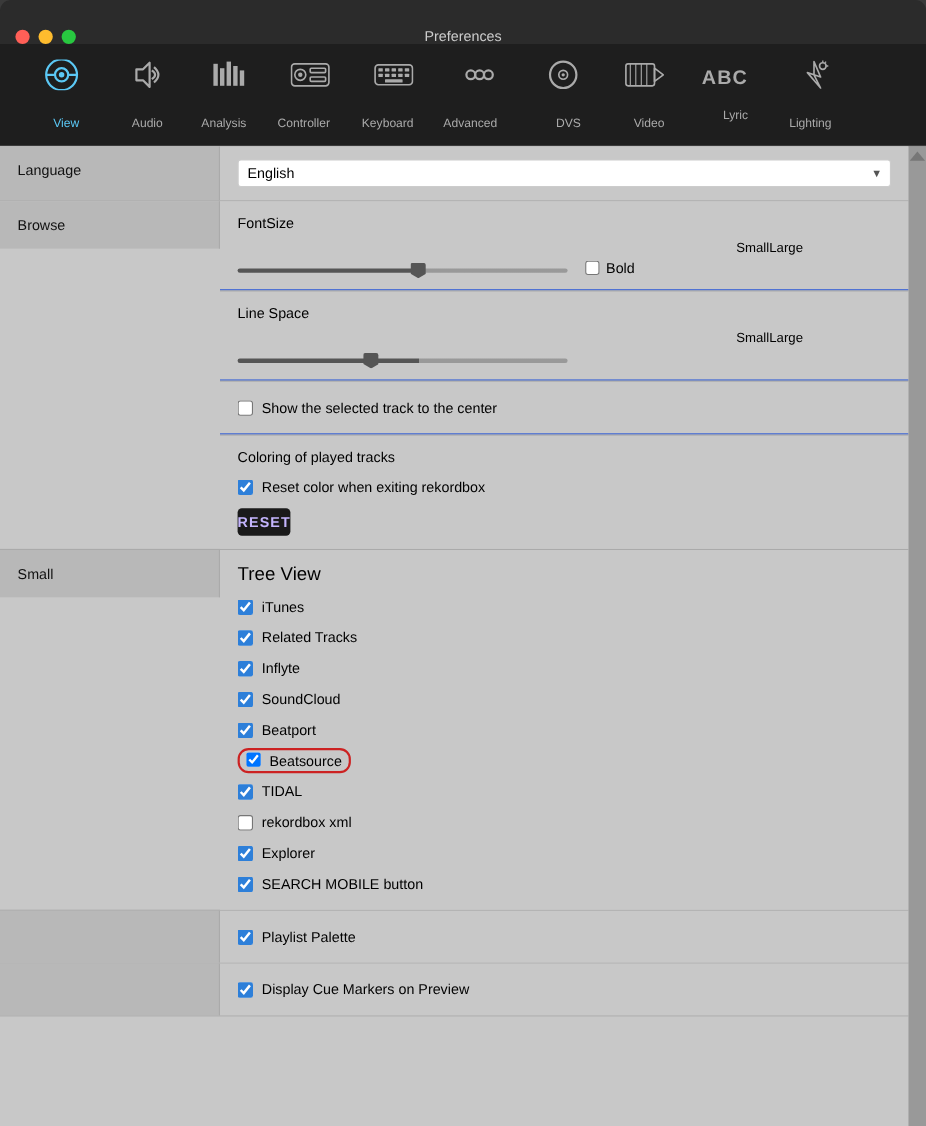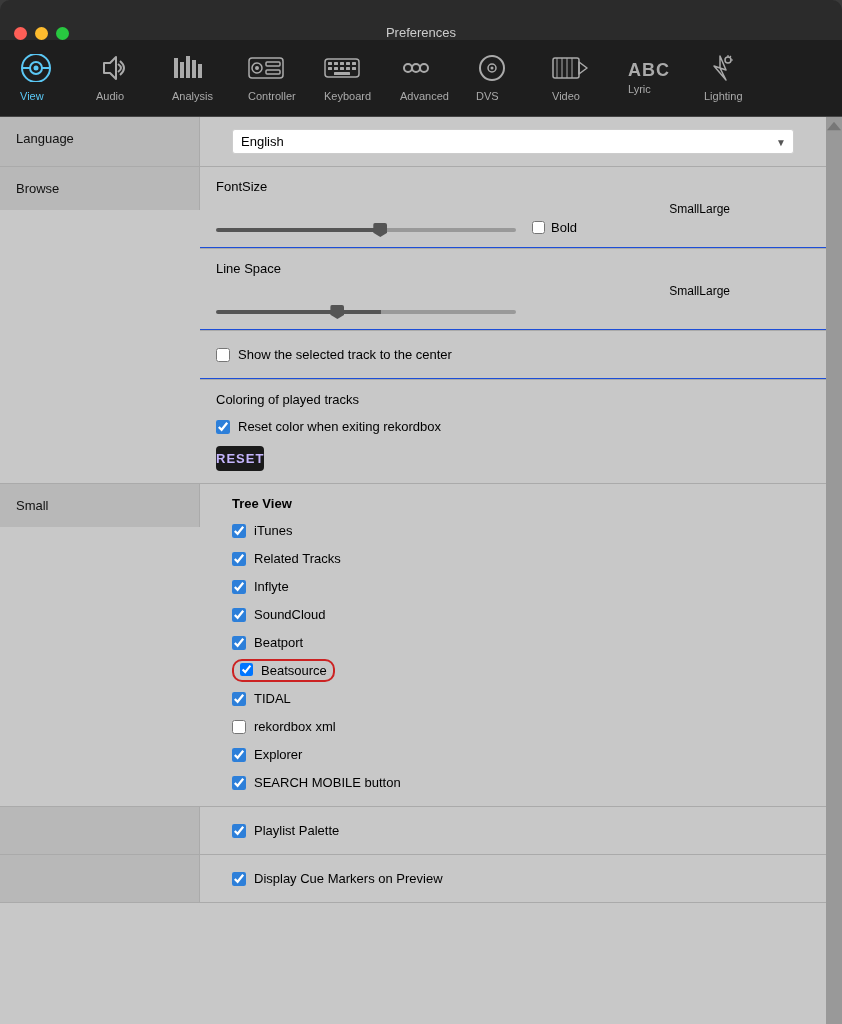--- a/index.html
+++ b/index.html
@@ -48,22 +48,22 @@
       background: #1e1e1e;
       display: flex;
       align-items: center;
       padding: 8px 10px;
       gap: 4px;
       border-bottom: 1px solid #444;
     }
     .toolbar-item {
       display: flex;
       flex-direction: column;
-      align-items: flex-start;
-      gap: 4px;
+      align-items: flex-end;
+      gap: 20px;
       padding: 6px 10px;
       cursor: pointer;
       border-radius: 6px;
       min-width: 72px;
       color: #aaa;
     }
     .toolbar-item.active { color: #5bc8f5; }
     .toolbar-icon {
       font-size: 26px;
       line-height: 1;
@@ -114,21 +114,21 @@
       padding: 14px 16px;
       font-size: 13px;
       color: #111;
       border-right: 1px solid #aaa;
       display: flex;
       align-items: flex-start;
     }
     .settings-value-col {
       flex: 1;
       background: #c8c8c8;
-      padding: 12px 32px;
+      padding: 12px 16px;
     }
 
     
     .language-select {
       width: 100%;
       padding: 4px 8px;
       background: white;
       border: 1px solid #ccc;
       border-radius: 3px;
       font-size: 13px;
@@ -224,22 +224,22 @@
       font-size: 13px;
       font-weight: 600;
       border-radius: 4px;
       cursor: pointer;
       margin-top: 8px;
       letter-spacing: 1px;
     }
 
     
     .layout-section-title {
-      font-size: 13px;
-      font-weight: 700;
+      font-size: 17px;
+      font-weight: 400;
       margin-bottom: 8px;
     }
     .tree-view-list {
       display: flex;
       flex-direction: column;
       gap: 5px;
     }
 
     
     .highlighted-checkbox-row {

